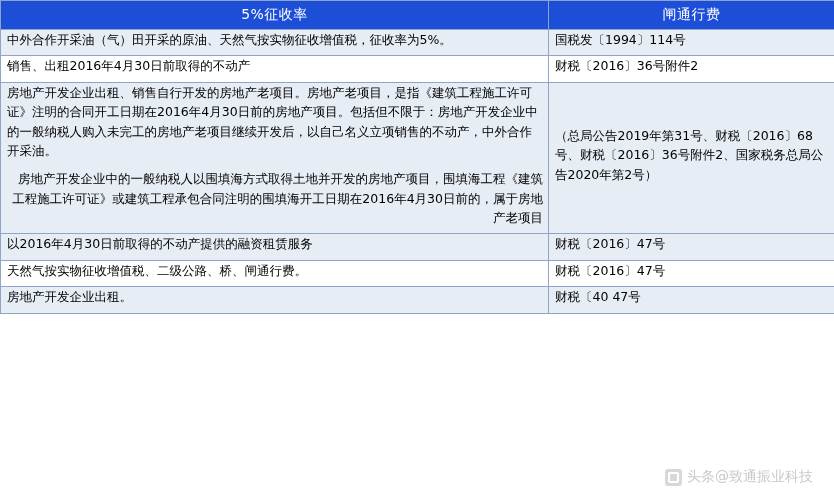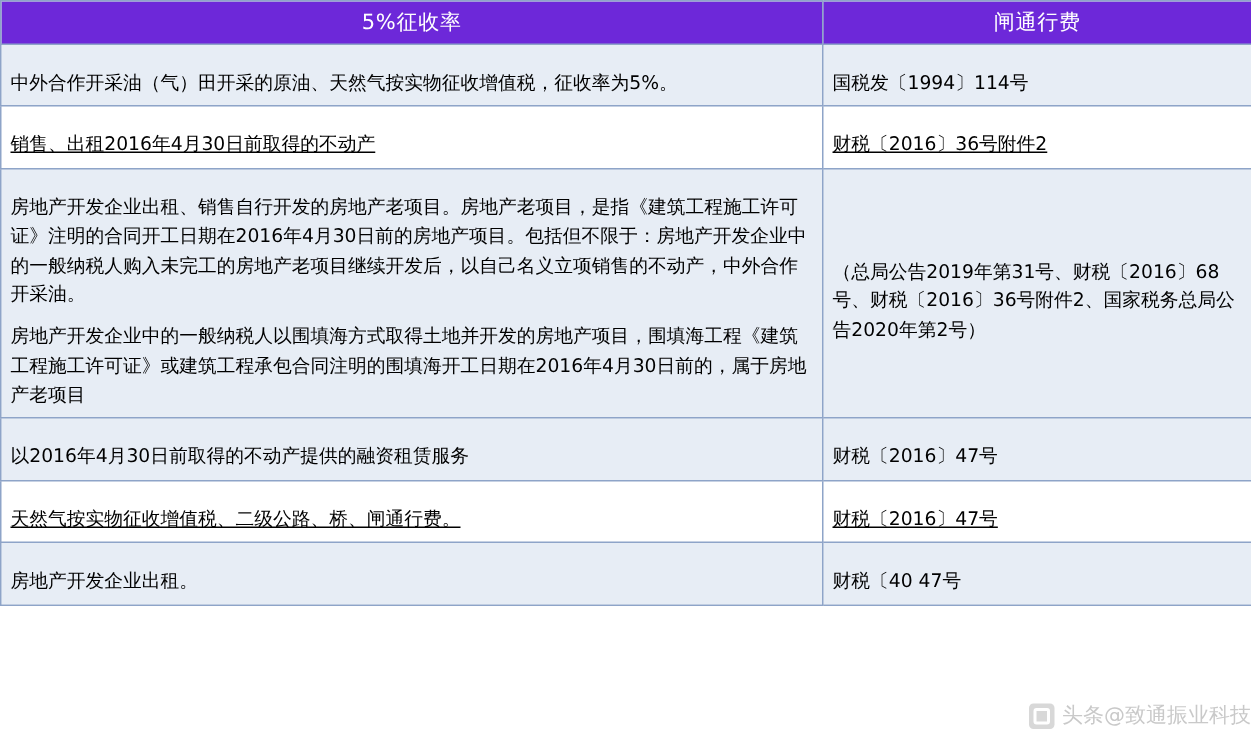--- a/index.html
+++ b/index.html
@@ -16,67 +16,67 @@
   #tax-table {
     border-collapse: collapse;
     table-layout: fixed;
     width: 834px;
     border: 1px solid #8ea4c8;
   }
   #tax-table col.col-desc { width: 548px; }
   #tax-table col.col-basis { width: 286px; }
 
   #tax-table th {
-    background: #6d28d9;
+    background: #1d4ed8;
     color: #ffffff;
     font-size: 14px;
     font-weight: normal;
     text-align: center;
     padding: 5px 16px;
     border: 1px solid #8ea4c8;
     letter-spacing: 0.5px;
   }
   #tax-table td {
     border: 1px solid #8ea4c8;
     font-size: 12.5px;
     color: #000000;
-    padding: 15px 5px 6px 6px;
+    padding: 0 5px 6px 6px;
     vertical-align: middle;
     line-height: 1.55;
     word-break: break-all;
   }
   td.basis-cell {
     padding-left: 7px;
   }
   tr.shade td {
     background: #e7edf5;
   }
   tr.plain td {
     background: #ffffff;
-    text-decoration: underline;
   }
   td.multi-line {
     line-height: 1.72;
     padding-top: 7px;
     padding-bottom: 7px;
   }
   td.basis-merged {
     line-height: 1.8;
     padding: 6px 8px;
   }
   .para {
     margin: 0;
   }
   .para + .para {
     margin-top: 9px;
+    text-align: right;
   }
   
   #watermark {
     position: absolute;
-    right: 0;
+    right: 21px;
     bottom: 6px;
     display: flex;
     align-items: center;
     gap: 5px;
     pointer-events: none;
   }
   #watermark .wm-logo {
     width: 17px;
     height: 17px;
     border-radius: 3px;

